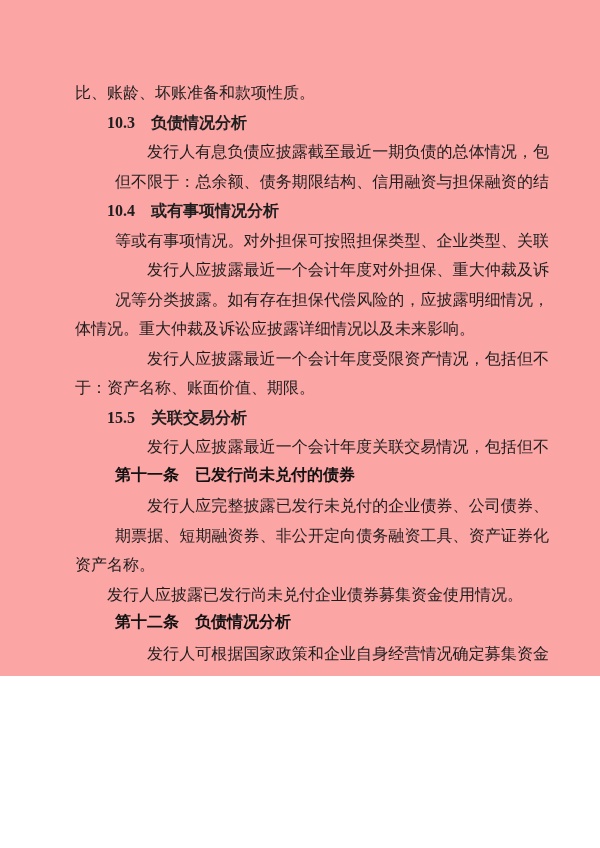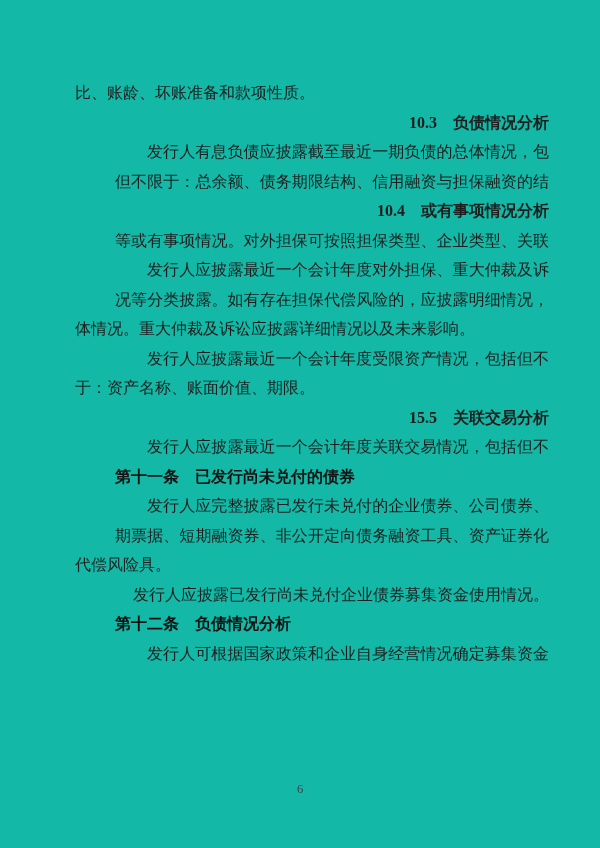--- a/index.html
+++ b/index.html
@@ -3,61 +3,61 @@
 <meta charset="utf-8">
 <style>
   html, body {
     margin: 0;
     padding: 0;
     background: #ffffff;
   }
   .page {
     position: relative;
     width: 600px;
-    height: 848px;
-    background: #14b8a6;
+    height: 676px;
+    background: #fca5a5;
     overflow: hidden;
     font-family: "Liberation Serif", "DejaVu Serif", serif;
     color: #1e1e1e;
   }
   .content {
     position: absolute;
     left: 75px;
     top: 78px;
     width: 474px;
   }
   .ln {
     display: block;
     height: 29.5px;
     line-height: 29.5px;
     font-size: 16px;
     overflow: hidden;
     white-space: normal;
   }
   
-  .ind { text-indent: 32px; text-align: right; }
+  .ind { text-indent: 32px; }
   
   .jst {
     text-align: justify;
     text-align-last: justify;
     margin-left: 40px;
   }
   .jst::after {
     content: "";
     display: inline-block;
     width: 100%;
     height: 0;
   }
   
   .sub {
     font-weight: 700;
   }
   
   .chap {
-    font-family: Liberation Sans, sans-serif;
+    font-family: Liberation Mono, monospace;
     font-weight: 700;
     color: #121212;
     text-indent: 40px;
   }
   .page-number {
     position: absolute;
     left: 0;
     top: 780px;
     width: 100%;
     text-align: center;
@@ -81,19 +81,19 @@
     <div class="ln ind jst">发行人应披露最近一个会计年度对外担保、重大仲裁及诉讼</div>
     <div class="ln jst">况等分类披露。如有存在担保代偿风险的，应披露明细情况，包</div>
     <div class="ln">体情况。重大仲裁及诉讼应披露详细情况以及未来影响。</div>
     <div class="ln ind jst">发行人应披露最近一个会计年度受限资产情况，包括但不限</div>
     <div class="ln">于：资产名称、账面价值、期限。</div>
     <div class="ln sub ind">15.5　关联交易分析</div>
     <div class="ln ind jst">发行人应披露最近一个会计年度关联交易情况，包括但不限</div>
     <div class="ln chap">第十一条　已发行尚未兑付的债券</div>
     <div class="ln ind jst">发行人应完整披露已发行未兑付的企业债券、公司债券、中</div>
     <div class="ln jst">期票据、短期融资券、非公开定向债务融资工具、资产证券化产</div>
-    <div class="ln">代偿风险具。</div>
+    <div class="ln">资产名称。</div>
     <div class="ln ind">发行人应披露已发行尚未兑付企业债券募集资金使用情况。</div>
     <div class="ln chap">第十二条　负债情况分析</div>
     <div class="ln ind jst">发行人可根据国家政策和企业自身经营情况确定募集资金</div>
   </div>
   <div class="page-number">6</div>
 </div>
 
 </body></html>

